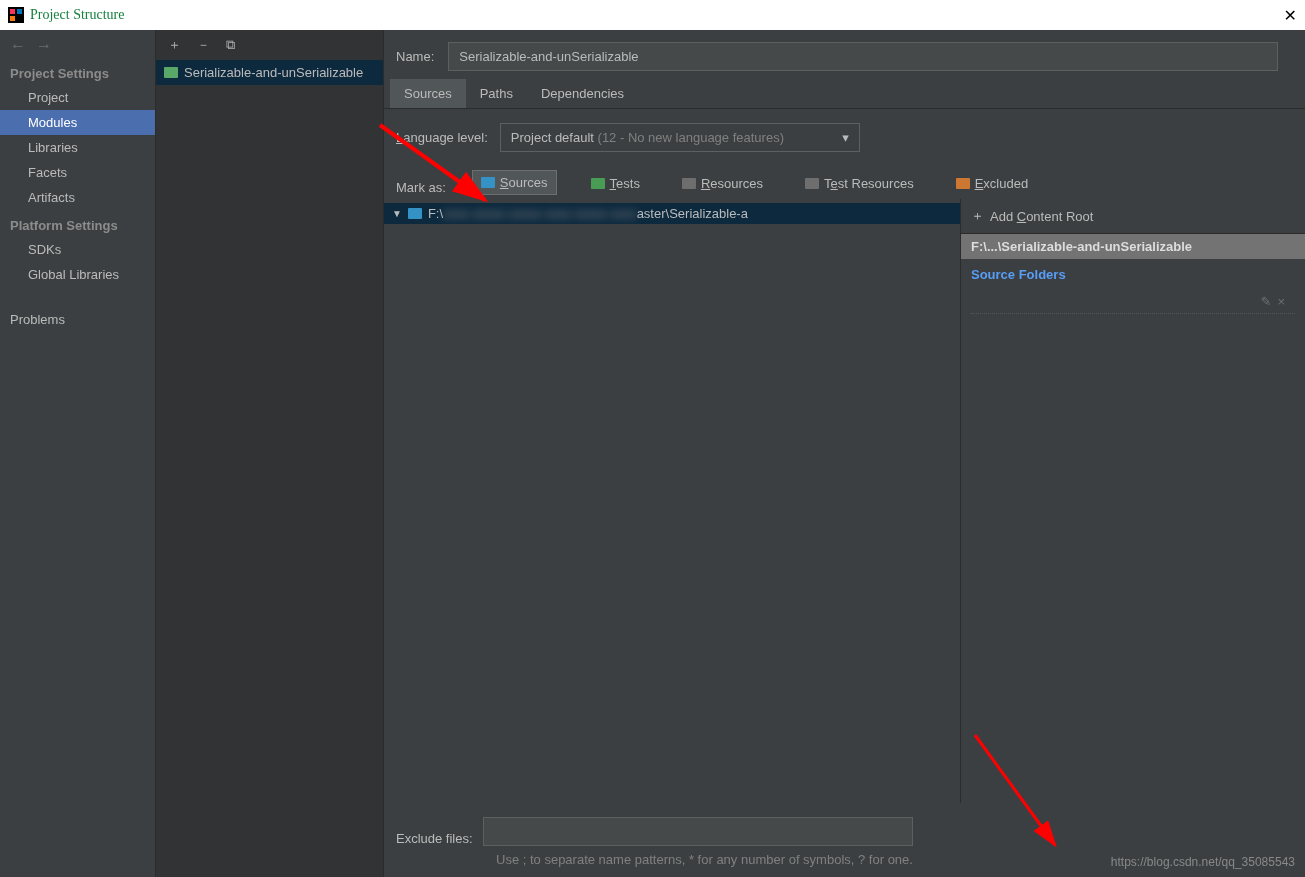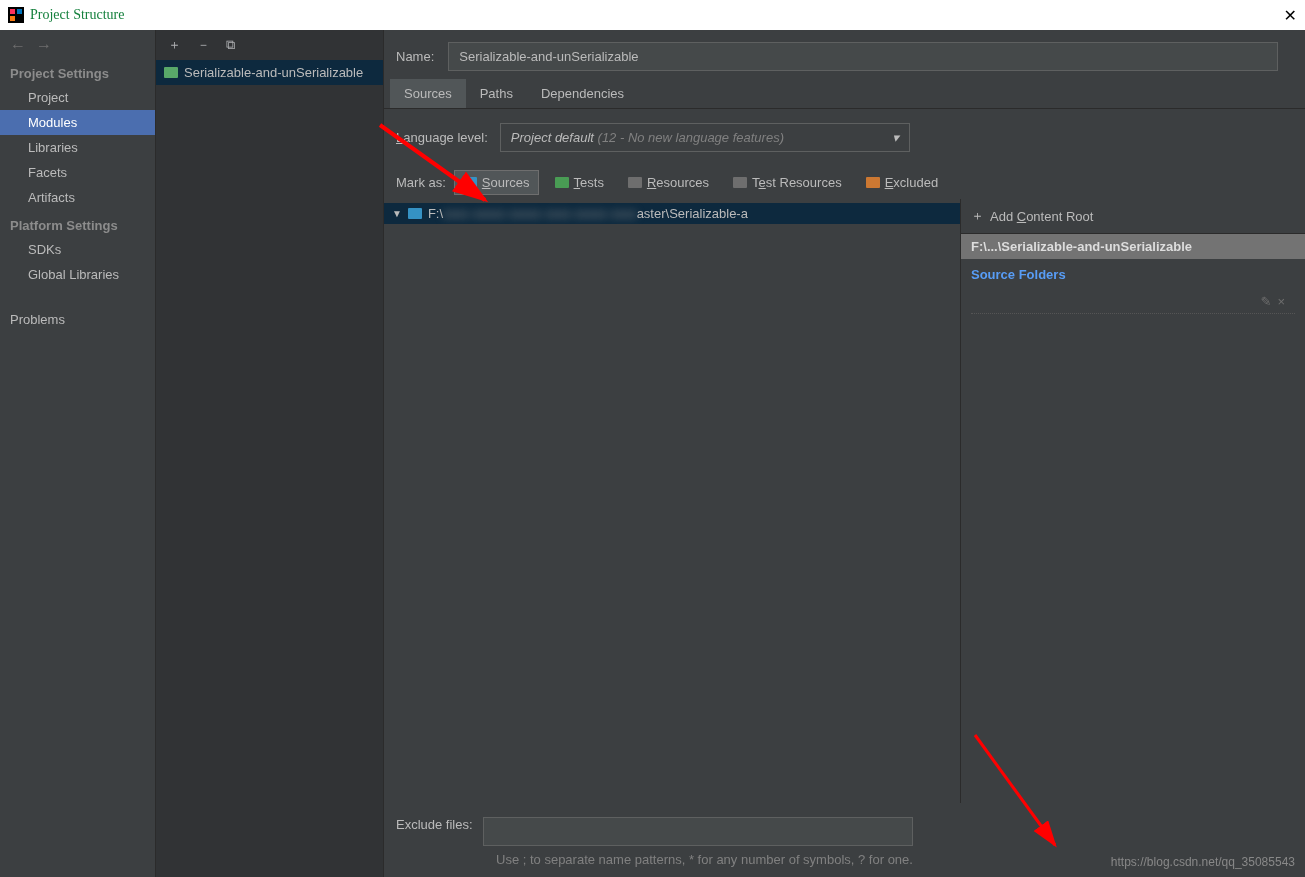--- a/index.html
+++ b/index.html
@@ -30,42 +30,42 @@
 .main { flex:1; background:#3c3f41; display:flex; flex-direction:column; }
 .name-row { display:flex; align-items:center; padding:12px 12px 8px; gap:14px; }
 .name-row label { color:#bbbbbb; }
 .name-input { flex:1; max-width:830px; background:#45494a; border:1px solid #5e6060; color:#bbbbbb; padding:6px 10px; }
 
 .tabs { display:flex; background:#3c3f41; border-bottom:1px solid #2b2b2b; padding-left:6px; }
 .tab { padding:7px 14px; color:#bbbbbb; cursor:pointer; background:#3c3f41; }
 .tab.active { background:#515658; }
 
 .lang-row { display:flex; align-items:center; padding:14px 12px 10px; gap:12px; }
-.lang-select { background:#3c3f41; border:1px solid #5e6060; color:#bbbbbb; padding:6px 10px; width:410px; display:flex; justify-content:space-between; align-items:center; cursor:pointer;font-style:italic; }
+.lang-select { background:#3c3f41; border:1px solid #5e6060; color:#bbbbbb; padding:6px 10px; width:360px; display:flex; justify-content:space-between; align-items:center; cursor:pointer; }
 .lang-select .dim { color:#808080; }
 
-.mark-row { display:flex; align-items:center; padding:8px 12px 4px; gap:8px; }
+.mark-row { display:flex; align-items:flex-end; padding:8px 12px 4px; gap:26px; }
 .mark-btn { display:flex; align-items:center; gap:5px; padding:4px 8px; cursor:pointer; color:#bbbbbb; }
 .mark-btn.active { background:#515658; border:1px solid #6e6e6e; }
 
 .content-row { display:flex; flex:1; min-height:0; }
 .tree { flex:1; background:#3c3f41; padding:4px 0; overflow:hidden; }
 .tree-row { display:flex; align-items:center; padding:3px 8px; gap:6px; color:#bbbbbb; white-space:nowrap; overflow:hidden; }
 .tree-row.root { background:#0d293e; }
 .tree-arrow { color:#bbbbbb; font-size:10px; }
 .blur { filter:blur(4px); color:#888; }
 
 .right-panel { width:345px; background:#3c3f41; border-left:1px solid #2b2b2b; }
 .add-root { padding:8px 10px; border-bottom:1px solid #2b2b2b; display:flex; align-items:center; gap:6px; cursor:pointer; }
 .root-path { background:#737373; padding:5px 10px; font-weight:bold; color:#ddd; }
 .source-folders { padding:8px 10px; color:#589df6; font-weight:bold; }
 .edit-row { padding:4px 10px; color:#6e6e6e; font-size:11px; display:flex; justify-content:flex-end; gap:6px; border-bottom:1px dotted #555; margin:0 10px; }
 
 .exclude-section { padding:14px 12px 10px; }
-.exclude-row { display:flex; align-items:flex-start; gap:10px; }
+.exclude-row { display:flex; align-items:flex-end; gap:10px; }
 .exclude-input { width:430px; background:#45494a; border:1px solid #5e6060; padding:6px; }
 .exclude-hint { margin-left:100px; margin-top:6px; color:#808080; max-width:430px; }
 .watermark { position:absolute; right:10px; bottom:8px; color:#888; font-size:12px;padding-left:8px; }
 
 .arrow-annotation { position:absolute; pointer-events:none; }
 </style>
 </head>
 <body>
 
 <div class="titlebar">

